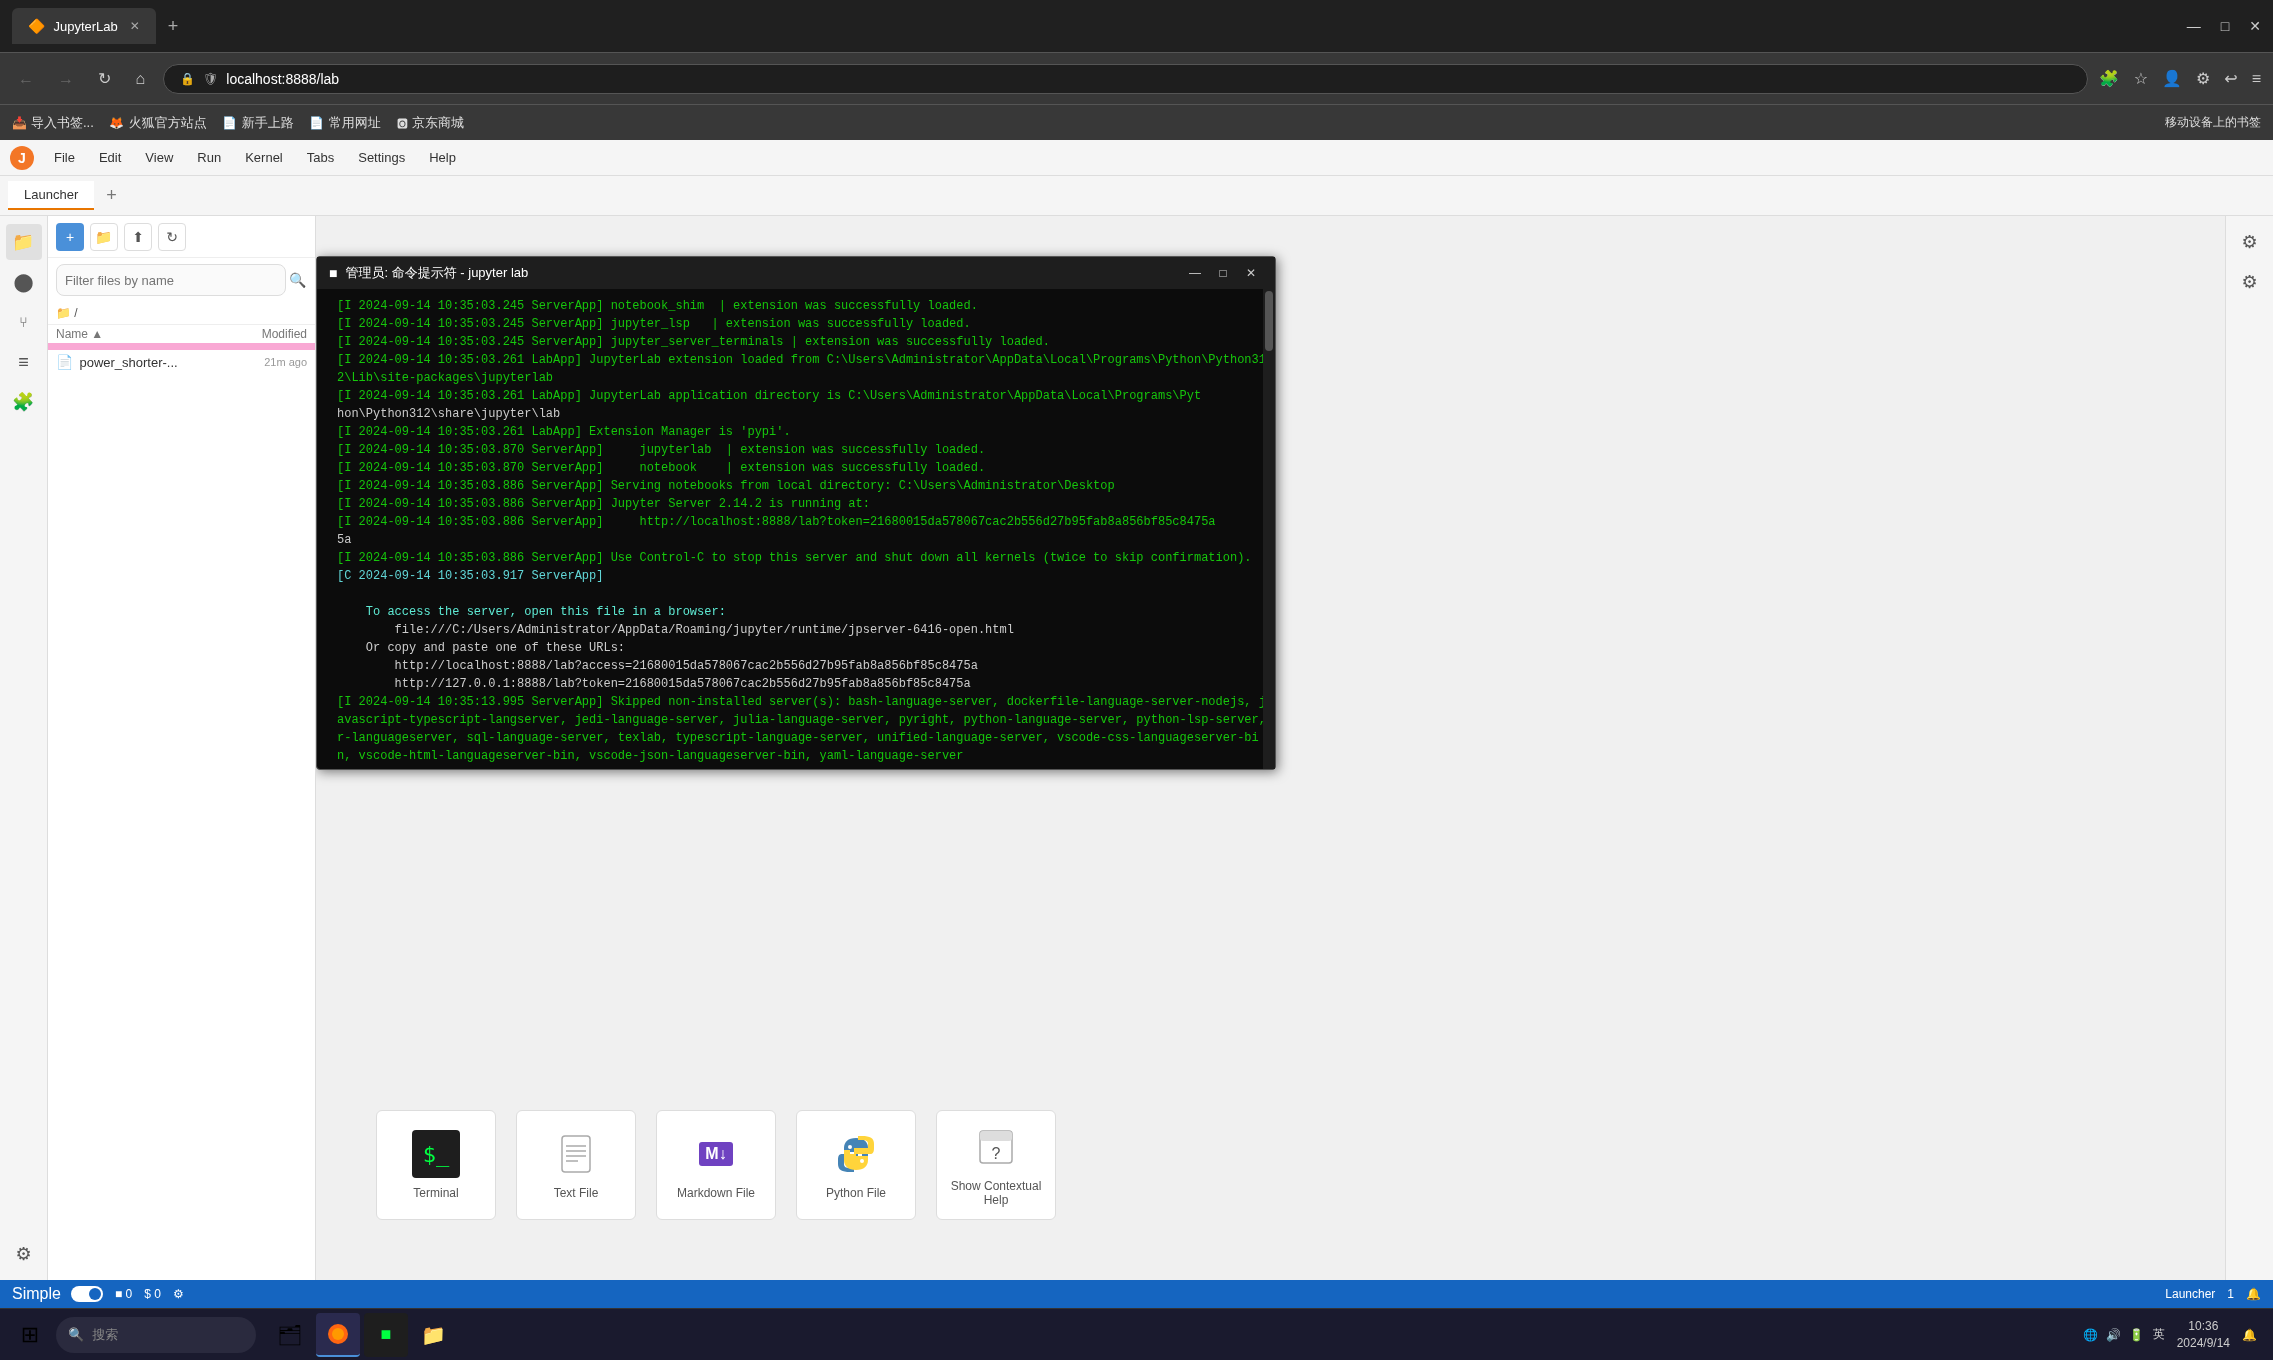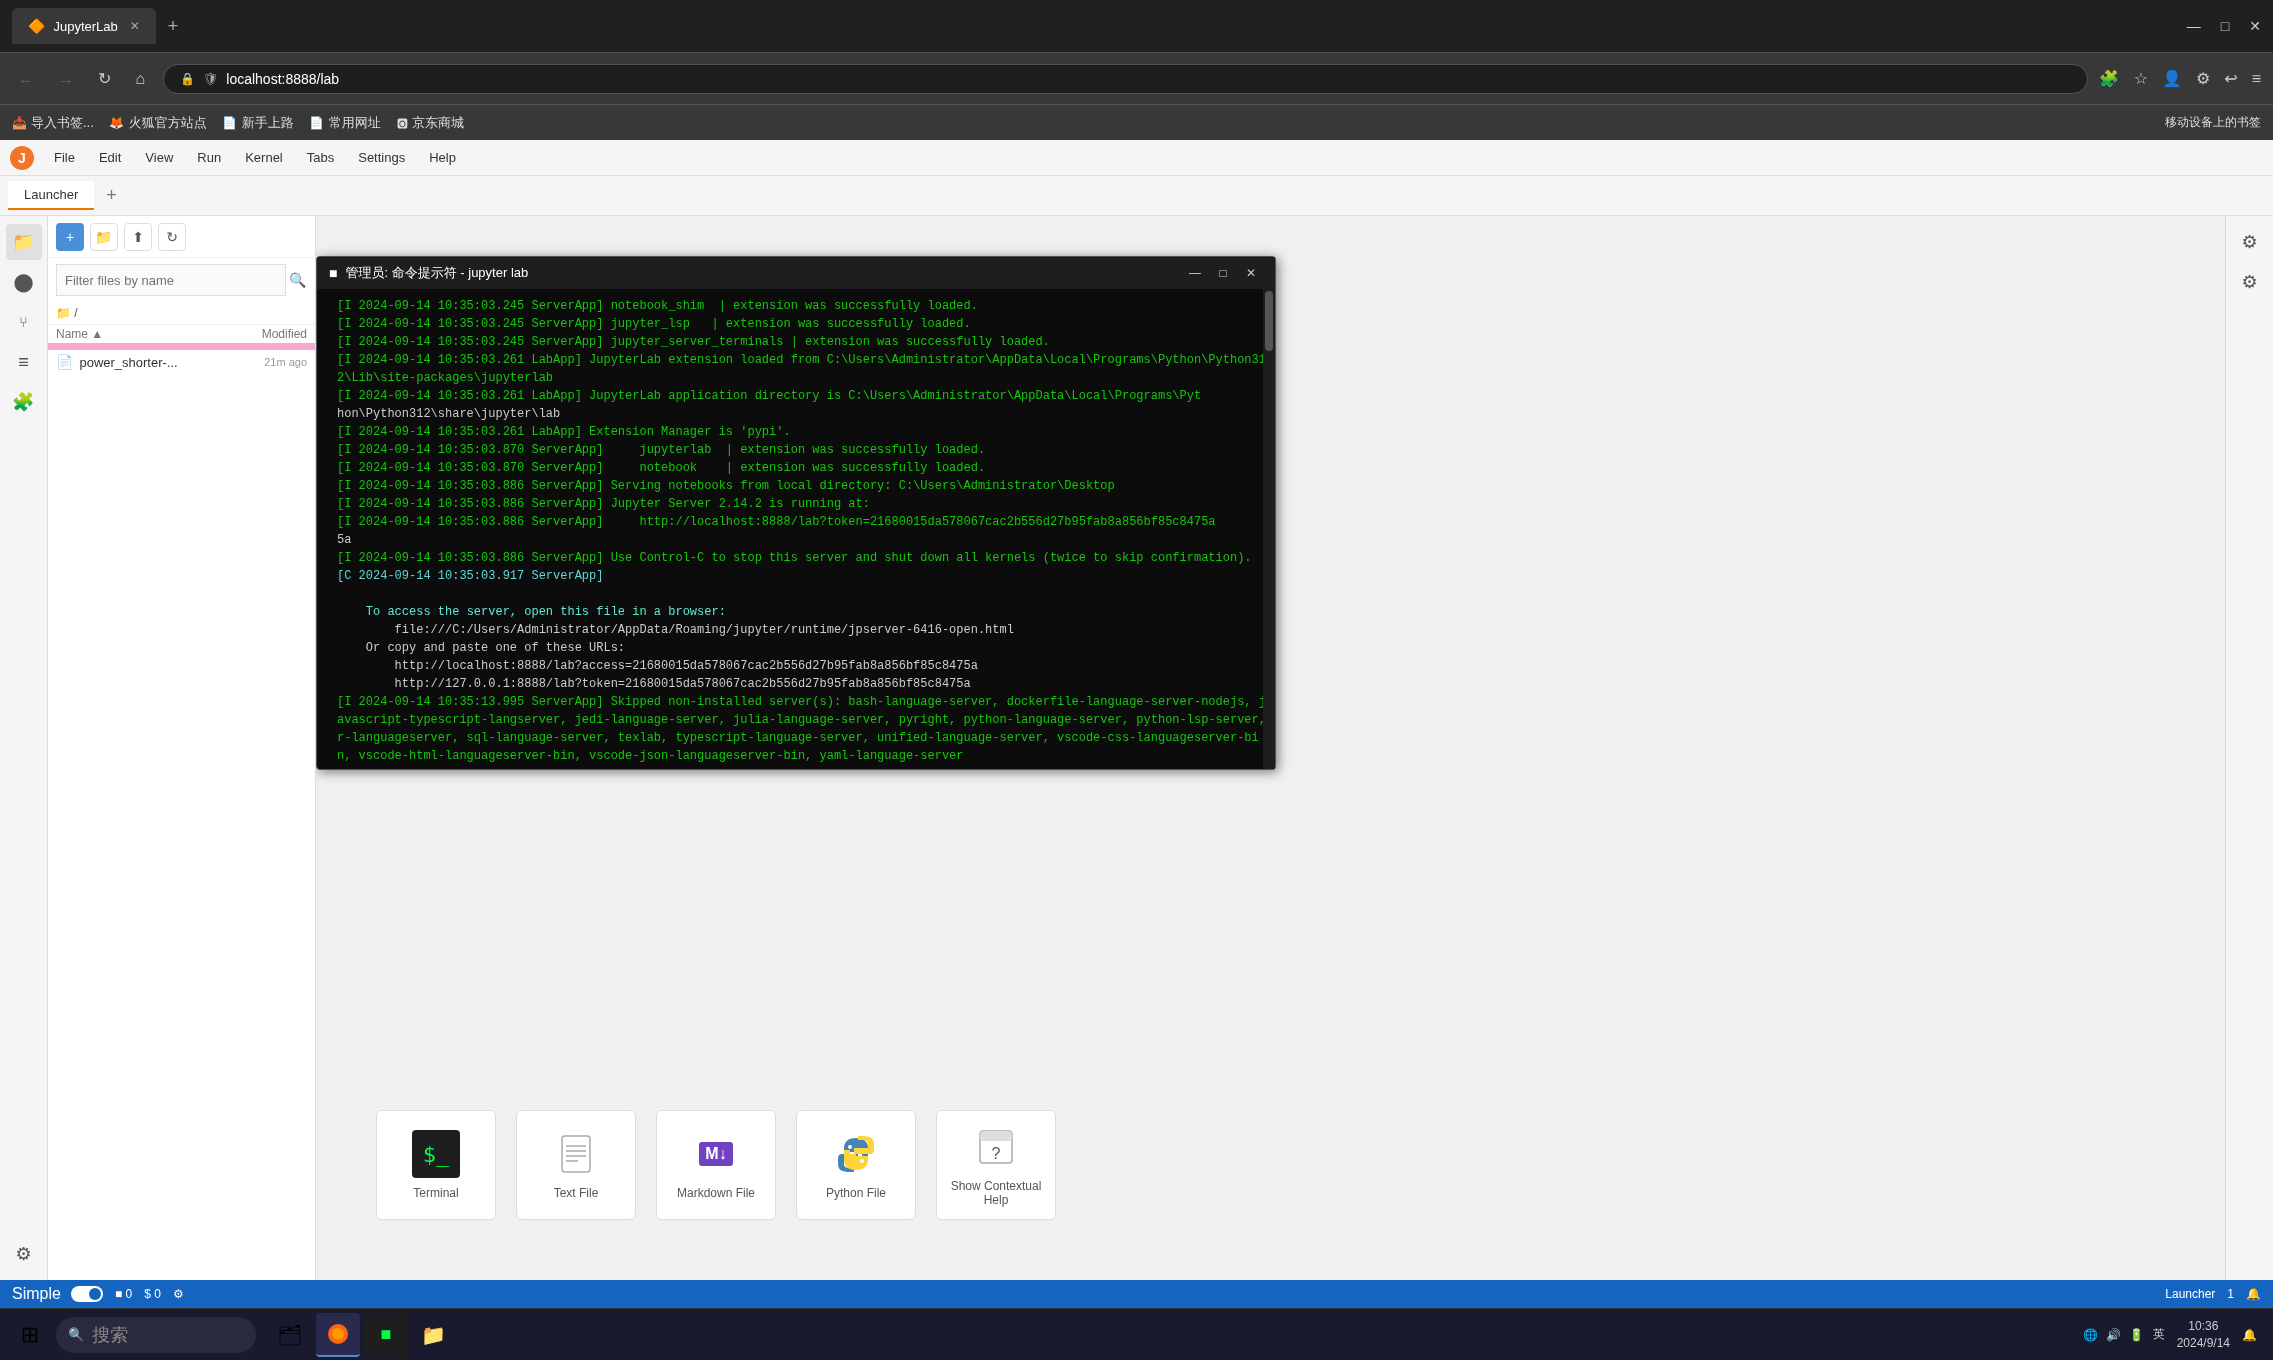--- a/index.html
+++ b/index.html
@@ -265,21 +265,21 @@
       font-size: 14px;
     }
     .file-toolbar-btn.secondary {
       background: transparent;
       color: #555;
       border: 1px solid #ddd;
     }
     .filter-input {
       height: 32px;
       border: 1px solid #ddd;
-      border-radius: 0;
+      border-radius: 8px;
       padding: 0 8px;
       font-size: 13px;
       width: 100%;
       color: #555;
       background: #fafafa;
     }
     .filter-row {
       padding: 6px 8px;
       display: flex;
       align-items: center;
@@ -832,21 +832,21 @@
     </div>
 
   </div>
 
   <div class="taskbar">
     <div class="taskbar-start">
       <span style="font-size:22px;">⊞</span>
     </div>
     <div class="taskbar-search">
       <span>🔍</span>
-      <span style="color:#888;font-size:18px;">搜索</span>
+      <span style="color:#888;font-size:13px;">搜索</span>
     </div>
     <div class="taskbar-apps">
       <div class="taskbar-app" style="font-size:20px;">🗂</div>
       <div class="taskbar-app active">
         <svg width="24" height="24" viewBox="0 0 24 24">
             <circle cx="12" cy="12" r="10" fill="#ff6611"></circle>
             <circle cx="12" cy="12" r="6" fill="#ff9900"></circle>
           </svg>
       </div>
       <div class="taskbar-app" style="font-size:18px;background:#1e1e1e;color:#00ff41;">■</div>

